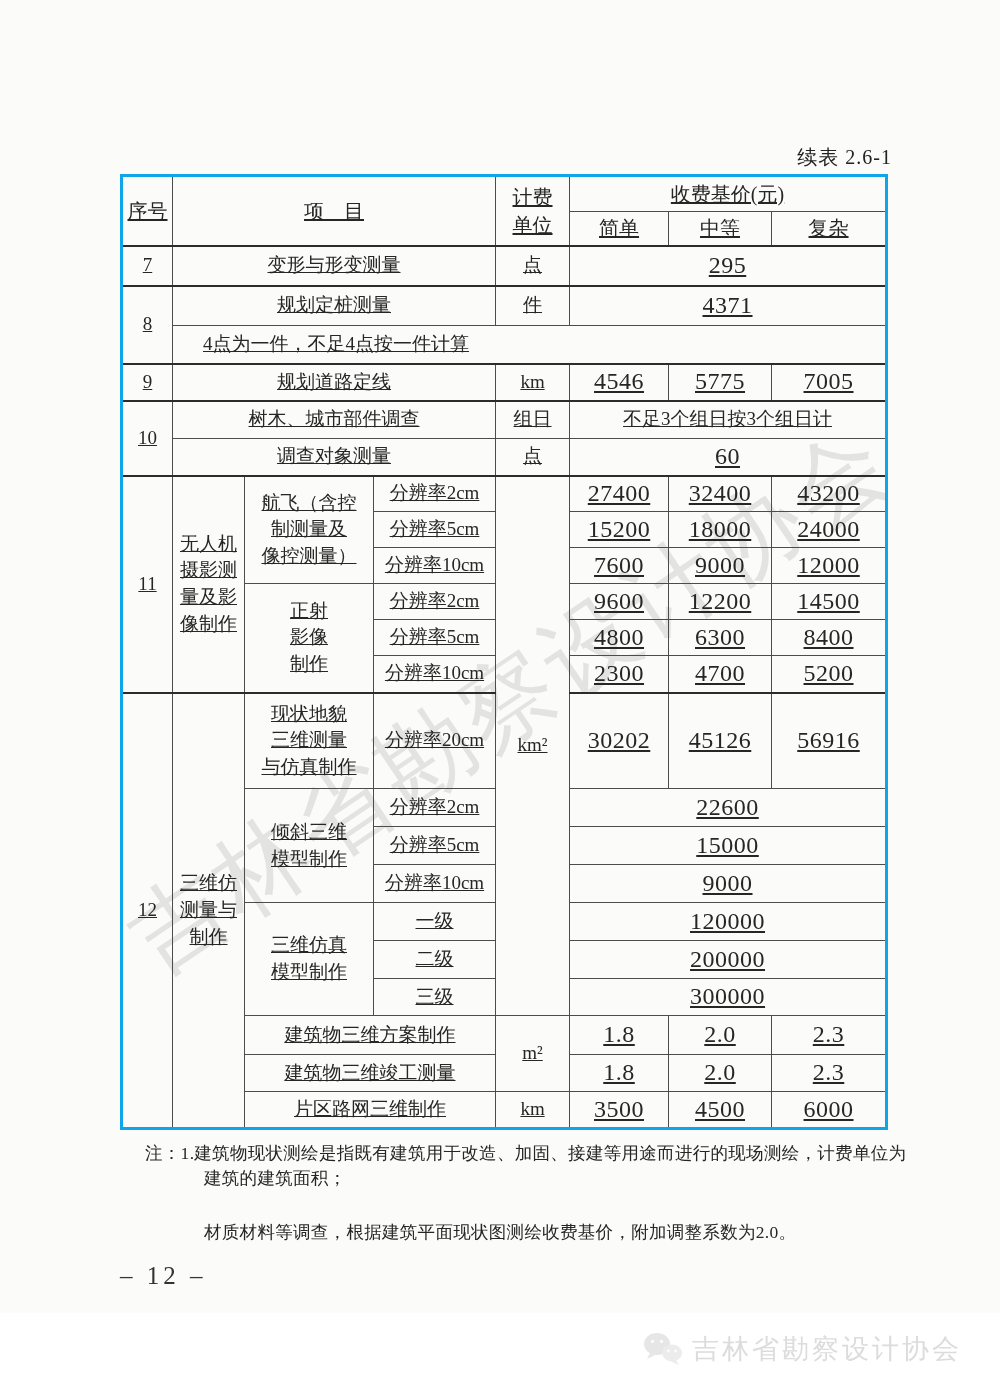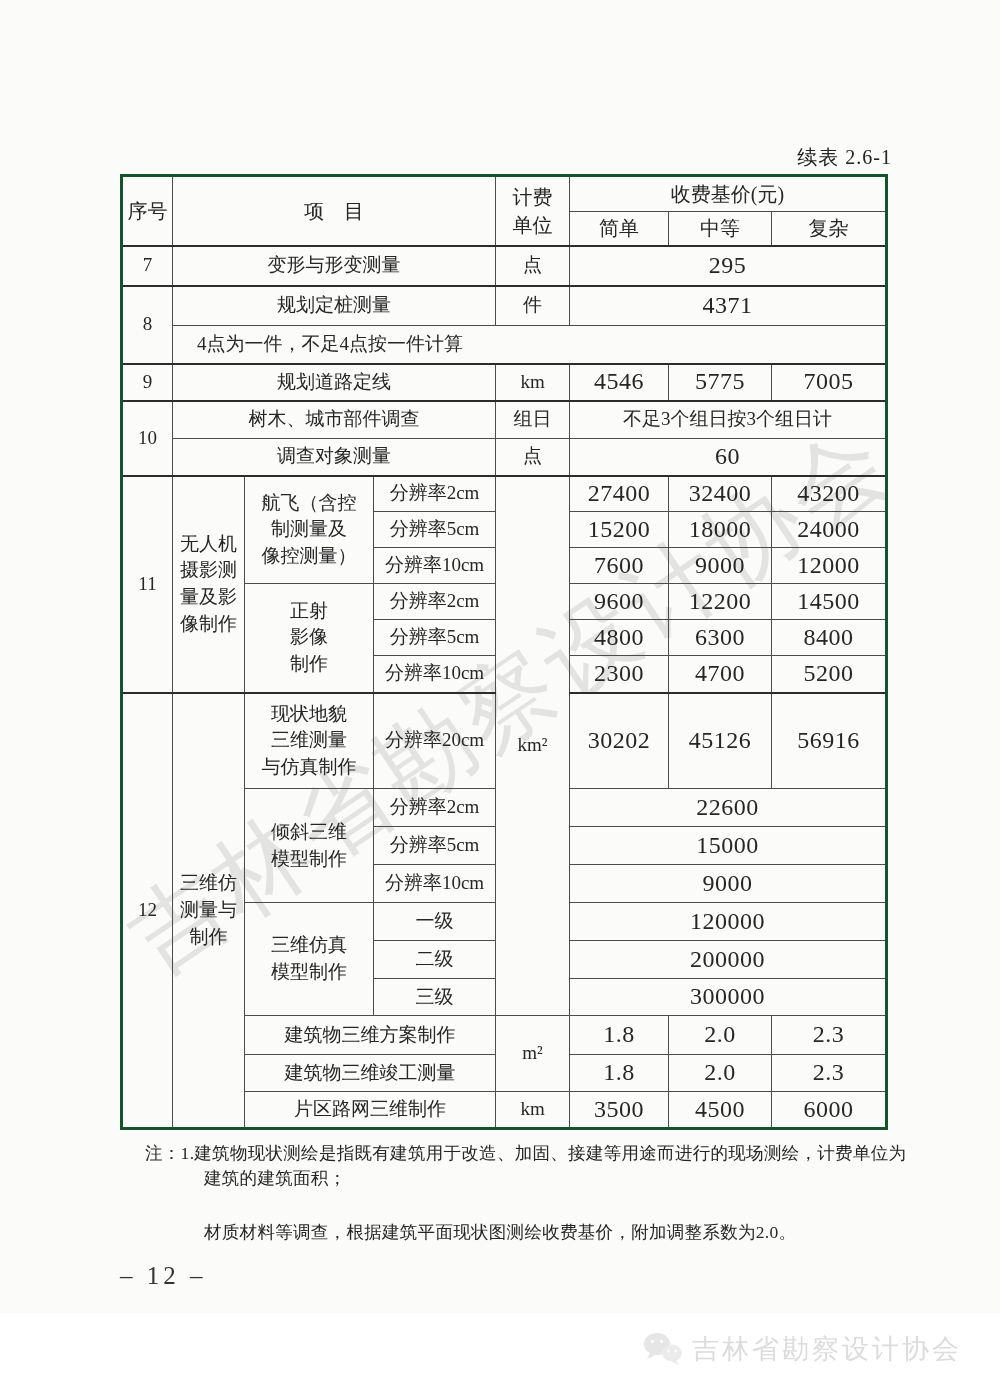--- a/index.html
+++ b/index.html
@@ -16,30 +16,31 @@
   .watermark {
     position:absolute; left:510px; top:700px;
     transform:translate(-50%,-50%) rotate(-34deg);
     font-size:94px; letter-spacing:5px; white-space:nowrap;
     color:rgba(150,150,150,0.24); pointer-events:none;
   }
   table.fee {
     position:absolute; left:120px; top:174px; width:765px;
     border-collapse:collapse; table-layout:fixed;
     font-size:19px; color:#262626;
-    border:3px solid #14532d;
+    border:3px solid #0ea5e9;
+    text-decoration:underline;
   }
   .fee td {
     border:1px solid #4c4c4c;
     text-align:center; vertical-align:middle;
     padding:0; line-height:1.4; overflow:hidden;
   }
   .fee tr.maj > td {border-top:2px solid #2c2c2c;}
   .fee td.pre {white-space:pre-line;}
-  .fee td.left {text-align:left; padding-left:24px;}
+  .fee td.left {text-align:left; padding-left:30px;}
   .fee td.hdr {font-size:20px;}
   .fee td.num {font-size:24px; letter-spacing:0.5px;}
   .note-line {
     position:absolute; font-size:17.5px; color:#262626;
     letter-spacing:0.3px; white-space:nowrap;
   }
   .page-num {
     position:absolute; left:120px; top:1262px;
     font-size:25px; letter-spacing:4px; color:#333;
   }

